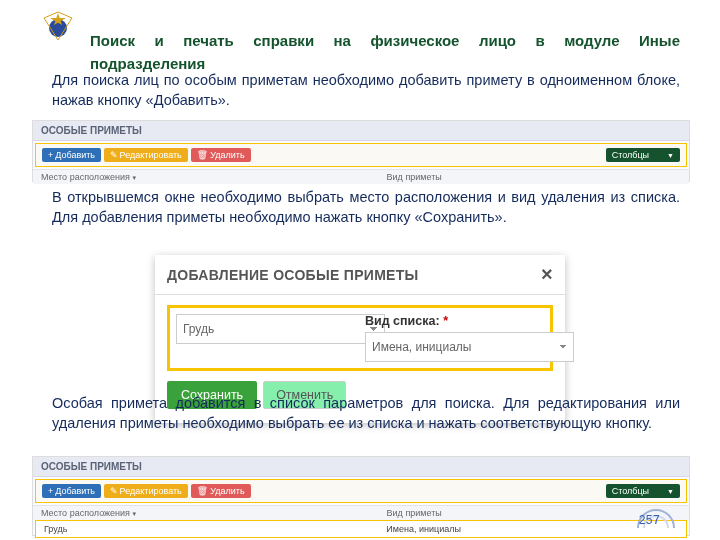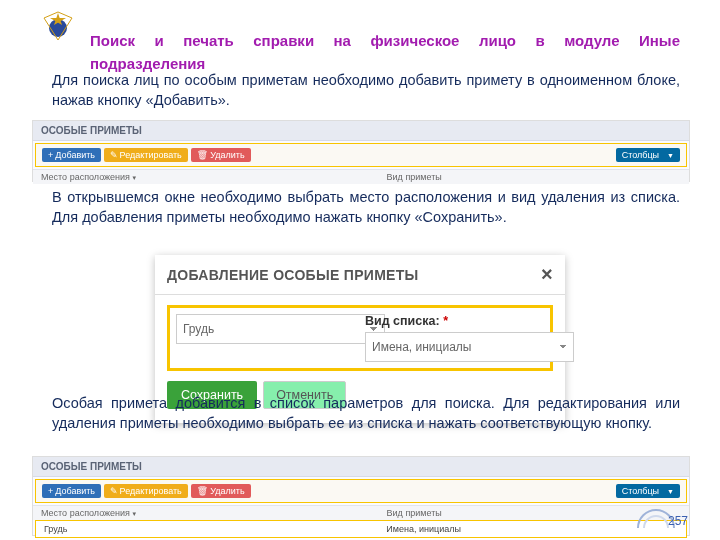--- a/index.html
+++ b/index.html
@@ -1,49 +1,49 @@
 <!DOCTYPE html>
 <html><head>
 <meta charset="utf-8">
 <style>
   body{margin:0;width:720px;height:540px;font-family:Arial,sans-serif;background:#fff;position:relative;}
   .emblem{position:absolute;left:40px;top:10px;}
-  .title{position:absolute;left:90px;top:30px;right:40px;color:#a21caf;font-weight:bold;font-size:15px;text-align:justify;text-align-last:justify;line-height:1.5;}
+  .title{position:absolute;left:90px;top:30px;right:40px;color:#14532d;font-weight:bold;font-size:15px;text-align:justify;text-align-last:justify;line-height:1.5;}
   .title .sub{text-align-last:left;}
   .para{position:absolute;left:52px;right:40px;color:#152b5c;font-size:14.5px;text-align:justify;line-height:1.4;}
   .p1{top:70px;}
   .p2{top:187px;}
   .p3{top:393px;}
   .shot1{position:absolute;left:32px;top:120px;width:656px;height:60px;border:1px solid #ddd;background:#fafbfd;}
   .shot2{position:absolute;left:155px;top:255px;width:410px;background:#fff;box-shadow:0 2px 8px rgba(0,0,0,.25);}
   .shot3{position:absolute;left:32px;top:456px;width:656px;height:78px;border:1px solid #ddd;background:#fafbfd;}
   .panel-hdr{background:#e7eaf2;border-bottom:1px solid #d6dae7;padding:4px 8px;font-size:10px;font-weight:bold;color:#5a6375;}
   .toolbar{padding:4px 6px;display:flex;gap:3px;align-items:center;border:1px solid #f8c400;background:#fbf9f3;margin:2px;}
   .btn{font-size:9px;padding:2px 6px;border-radius:2px;color:#fff;display:inline-flex;align-items:center;gap:2px;border:none;}
   .btn.add{background:#2f6fb8;}
   .btn.edit{background:#f0ad1a;}
   .btn.del{background:#e15a5a;}
-  .columns-btn{margin-left:auto;background:#0369a1;color:#fff;font-size:9px;padding:2px 6px;border-radius:2px;display:inline-flex;align-items:center;gap:8px;}
+  .columns-btn{margin-left:auto;background:#14532d;color:#fff;font-size:9px;padding:2px 6px;border-radius:2px;display:inline-flex;align-items:center;gap:18px;}
   .tbl-hdr{display:flex;padding:2px 8px;font-size:9px;color:#666;background:#f4f5f8;border-top:1px solid #e2e4ec;}
   .col-loc{flex:0 0 54%;}
   .col-view{flex:1;}
   .tbl-row{display:flex;padding:3px 8px;font-size:9px;color:#444;background:#fff;border:1px solid #f8c400;margin:0 2px;}
   .dlg-hdr{display:flex;align-items:center;padding:8px 12px;border-bottom:1px solid #ddd;font-weight:bold;font-size:14px;color:#555;letter-spacing:.3px;}
   .dlg-close{margin-left:auto;font-size:20px;color:#555;cursor:pointer;}
   .dlg-body{padding:10px 12px 14px 12px;}
   .fields{display:flex;gap:10px;border:3px solid #f8c400;padding:6px;}
   .field{flex:1;}
   .field label{display:block;font-weight:bold;font-size:12.5px;color:#333;margin-bottom:4px;}
   .req{color:#c00;}
   .sel{width:100%;height:28px;border:1px solid #ccc;background:#fff;font-size:12px;color:#666;padding:0 22px 0 6px;appearance:none;background-image:linear-gradient(45deg,transparent 50%,#888 50%),linear-gradient(135deg,#888 50%,transparent 50%);background-position:right 10px center,right 6px center;background-size:4px 4px;background-repeat:no-repeat;}
   .dlg-actions{margin-top:10px;display:flex;gap:6px;}
   .save-btn{background:#3aa23a;color:#fff;border:none;padding:6px 14px;font-size:12.5px;border-radius:2px;}
   .cancel-btn{background:#86efac;color:#555;border:1px solid #ccc;padding:6px 12px;font-size:12.5px;border-radius:2px;}
   .chev{font-size:7px;}
-  .pagenum{position:absolute;right:32px;bottom:12px;font-size:12px;color:#3a5fb0;}
+  .pagenum{position:absolute;right:60px;bottom:12px;font-size:12px;color:#3a5fb0;font-family:Liberation Mono, monospace;}
   .arc{position:absolute;right:40px;bottom:10px;width:44px;height:30px;}
 </style>
 </head>
 <body>
 
 <div class="emblem">
   <svg width="36" height="36" viewBox="0 0 36 36">
       <circle cx="18" cy="18" r="9" fill="#2a4a9a"></circle>
       <path d="M4 8 L18 2 L32 8 L18 30 Z" fill="none" stroke="#d4a017" stroke-width="1"></path>
       <path d="M18 3 L14 15 L26 8 L10 8 L22 15 Z" fill="#d4a017"></path>

